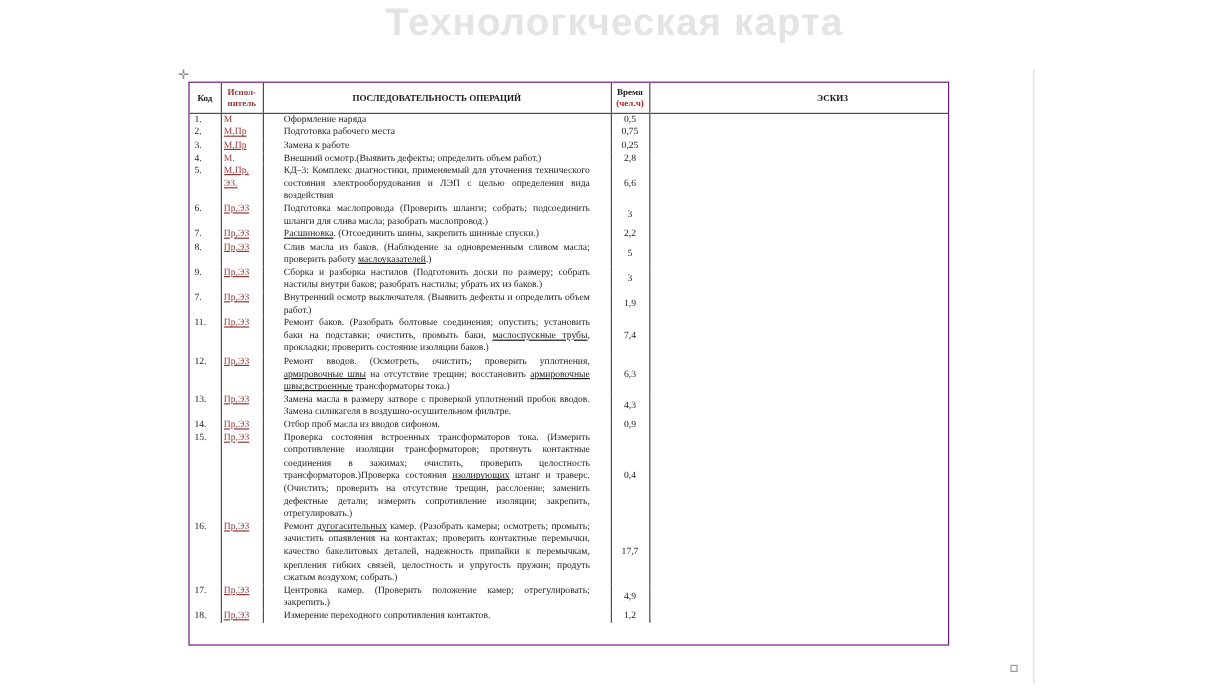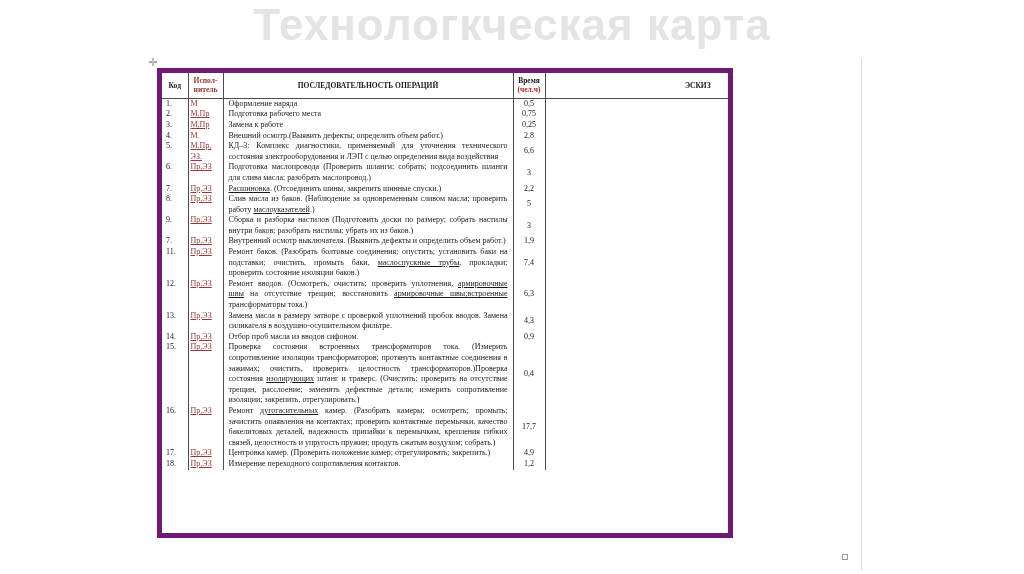--- a/index.html
+++ b/index.html
@@ -5,52 +5,52 @@
   html,body{margin:0;padding:0;}
   body{
     width:1024px;height:574px;position:relative;overflow:hidden;
     background:#ffffff;
     font-family:"Liberation Serif", serif;
     color:#1a1a1a;
   }
   .watermark{
     position:absolute;top:0;left:50%;transform:translateX(-50%);
     font-family:"Liberation Sans", sans-serif;font-weight:bold;
-    font-size:44px;letter-spacing:1px;color:#e4e4e4;white-space:nowrap;
+    font-size:32px;letter-spacing:1px;color:#e4e4e4;white-space:nowrap;
     user-select:none;
   }
   .move-handle{
     position:absolute;left:147px;top:57px;width:12px;height:12px;
     color:#8a8a8a;font-size:11px;line-height:12px;text-align:center;
     font-family:"DejaVu Sans", sans-serif;cursor:move;
   }
   .canvas-edge{
     position:absolute;left:861px;top:58px;width:1px;height:512px;background:#dcdcdc;
   }
   .resize-handle{
     position:absolute;left:842px;top:554px;width:6px;height:6px;
     border:1px solid #9a9a9a;background:#fff;box-sizing:border-box;
   }
   .table-wrap{
-    position:absolute;left:157px;top:68px;width:576px;height:470px;
-    border:5px solid #701a75;box-sizing:border-box;overflow:hidden;background:#fff;
+    position:absolute;left:157px;top:68px;width:634px;height:470px;
+    border:1px solid #701a75;box-sizing:border-box;overflow:hidden;background:#fff;
   }
   table{border-collapse:collapse;table-layout:fixed;width:100%;}
   th{
     border-bottom:1px solid #4d4d4d;font-weight:bold;font-size:7.5px;
     line-height:1.25;padding:3px 1px;text-align:center;vertical-align:middle;
   }
   td{
     font-size:8px;line-height:10.6px;vertical-align:top;padding:0 2px;
   }
   .b{border-left:1px solid #4d4d4d;}
   .c-num{text-align:left;padding-left:4px;white-space:nowrap;}
   .c-exec{color:#953735;padding-left:2px;}
   .c-exec.u{text-decoration:underline;margin-top:13px;}
-  .c-op{text-align:justify;padding:0 5px;}
+  .c-op{text-align:justify;padding:0 17px;}
   .c-op span.u{text-decoration:underline;}
   .c-time{text-align:center;vertical-align:middle;}
   .hdr-exec{color:#953735;}
   .hdr-time span{display:block;}
   .hdr-time .unit{color:#b22222;}
 </style>
 </head>
 <body>
 
 <div class="stage">

